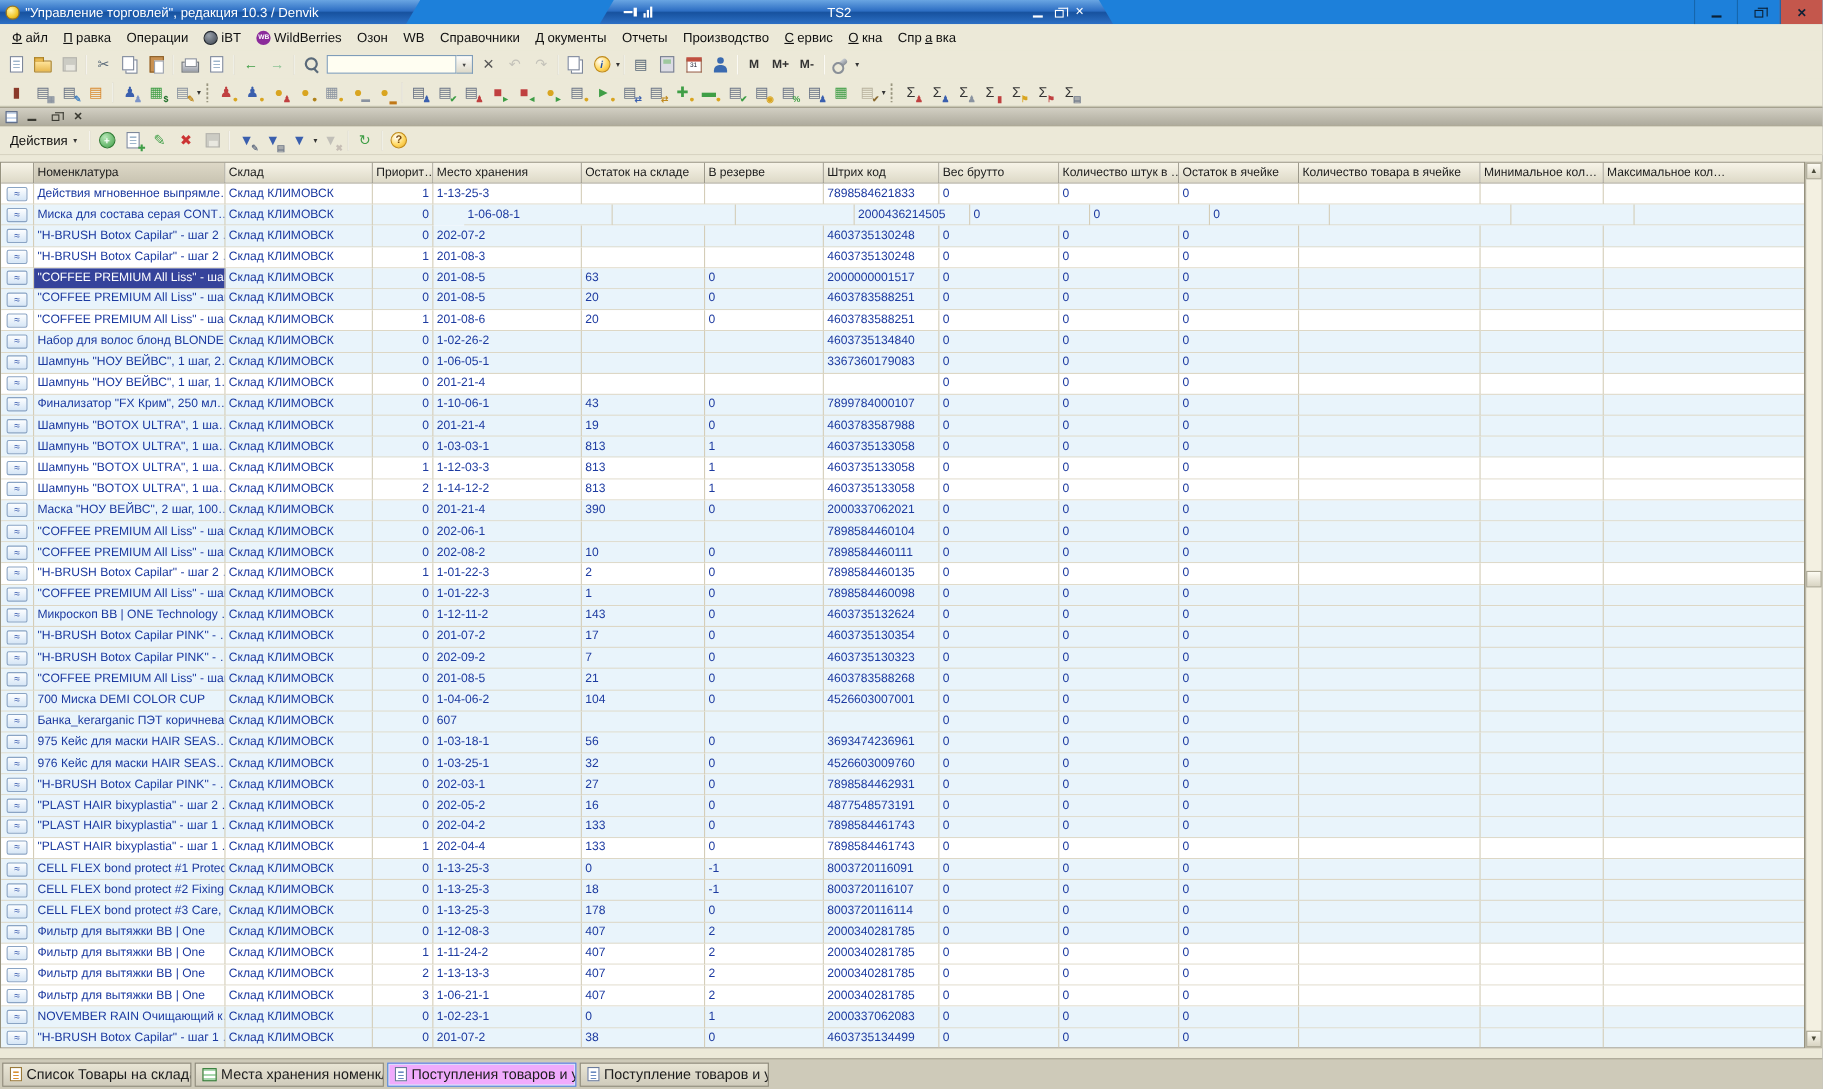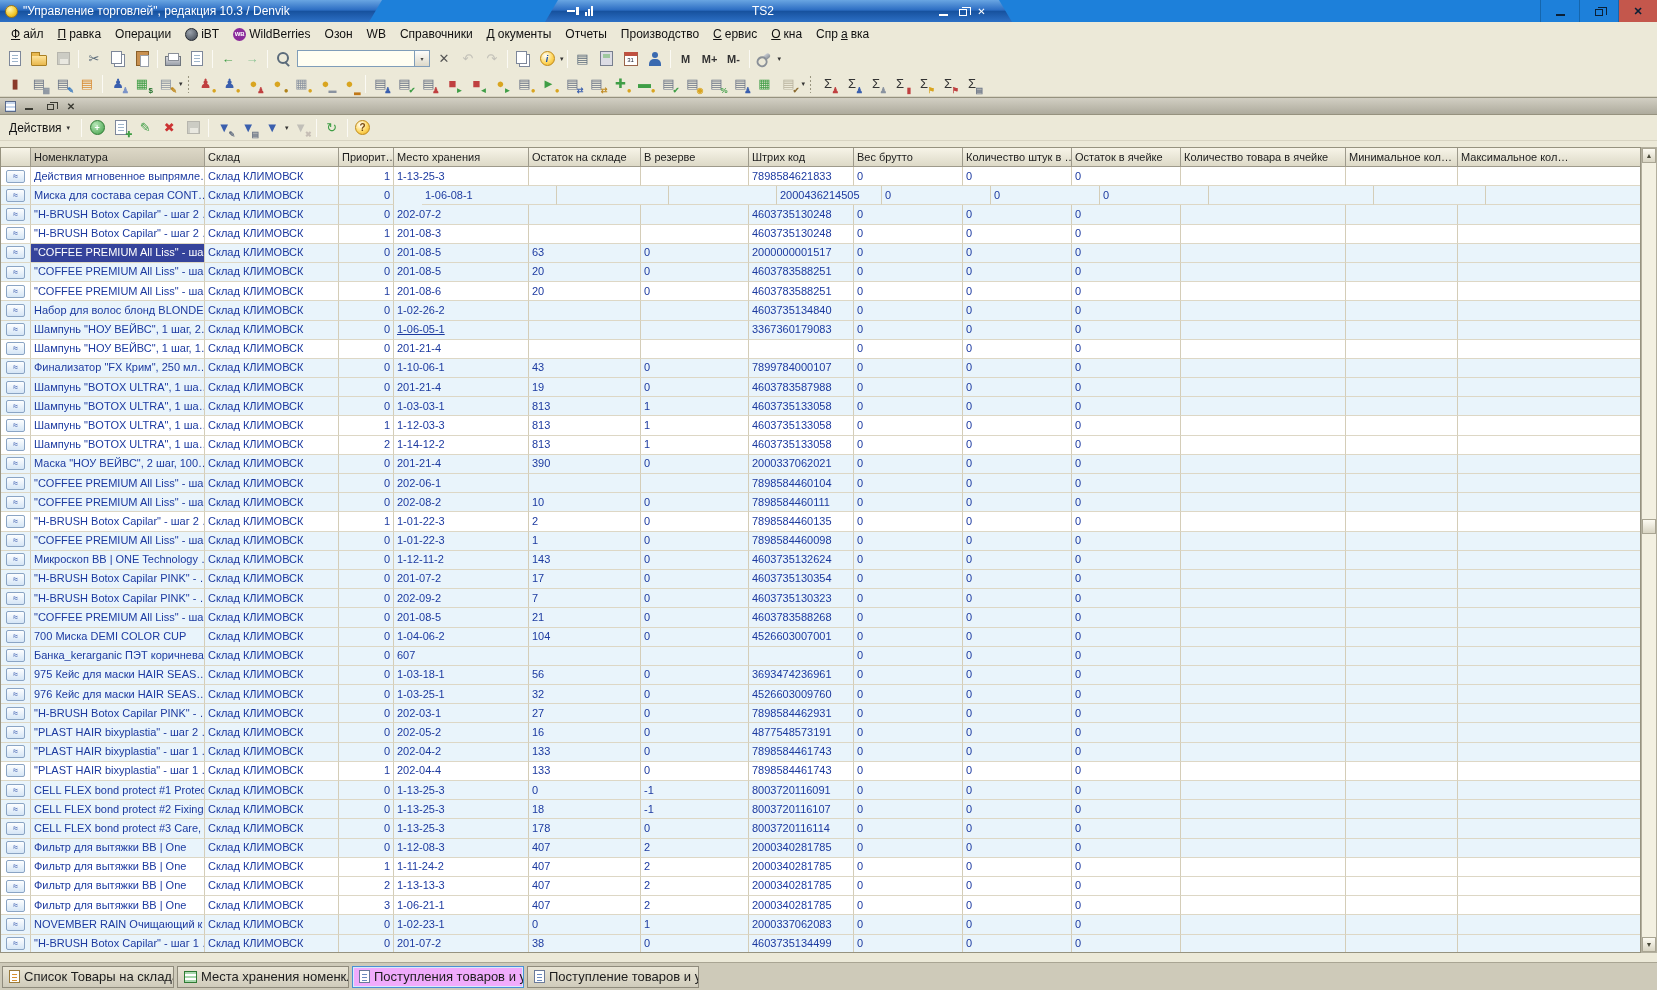--- a/index.html
+++ b/index.html
@@ -683,21 +683,21 @@
           <div class="tcell" style="width: 112px;"></div>
           <div class="tcell" style="width: 184px;"></div>
         </div>
         <div class="trow">
           <div class="tcell icn" style="width: 30px;">
             <span class="ic-rowpic">≈</span>
           </div>
           <div class="tcell" style="width: 174px;">Шампунь "НОУ ВЕЙВС", 1 шаг, 2…</div>
           <div class="tcell" style="width: 134px;">Склад КЛИМОВСК</div>
           <div class="tcell num" style="width: 55px;">0</div>
-          <div class="tcell" style="width: 135px; text-decoration: underline;">1-06-05-1</div>
+          <div class="tcell" style="width: 135px;">1-06-05-1</div>
           <div class="tcell" style="width: 112px;"></div>
           <div class="tcell" style="width: 108px;"></div>
           <div class="tcell" style="width: 105px;">3367360179083</div>
           <div class="tcell" style="width: 109px;">0</div>
           <div class="tcell" style="width: 109px;">0</div>
           <div class="tcell" style="width: 109px;">0</div>
           <div class="tcell" style="width: 165px;"></div>
           <div class="tcell" style="width: 112px;"></div>
           <div class="tcell" style="width: 184px;"></div>
         </div>

